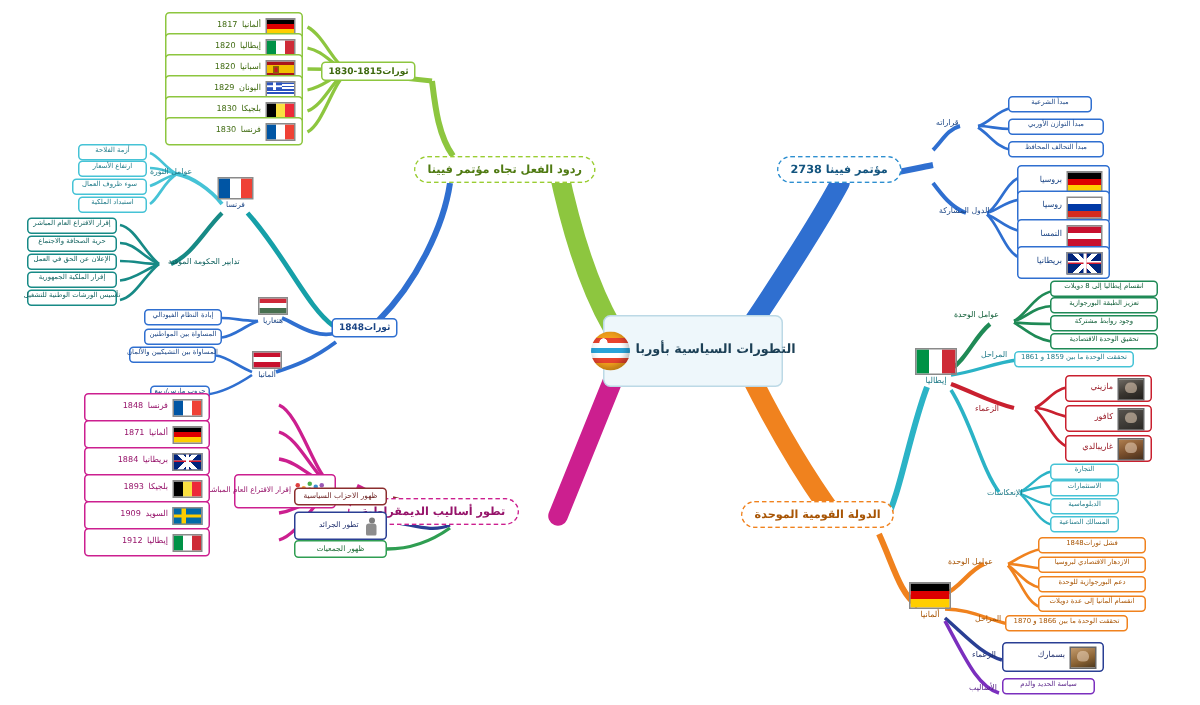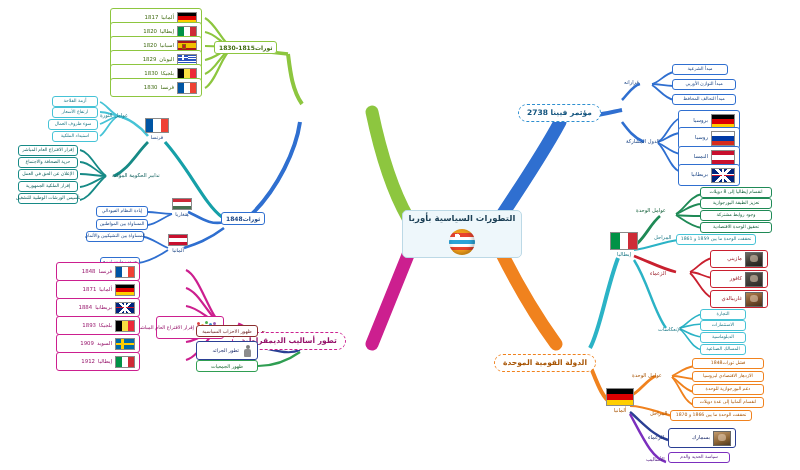--- a/index.html
+++ b/index.html
@@ -24,38 +24,38 @@
     border-radius:4px;
   }
 
   
   .central{
     background:#eef7fb;
     border:1px solid #bcd9e6;
     border-radius:5px;
     width:120px;height:48px;
     font-size:8.5px;font-weight:bold;color:#1b3f55;
-    flex-direction:column;gap:4px;
+    flex-direction:row;gap:4px;
     padding:0 5px;
     align-items:center;
   }
   .central .ctext{text-align:center;line-height:1.35;}
 
   
   .cloud{
     font-size:7.5px;font-weight:bold;
     padding:4px 8px;
     border-radius:9px;
     background:#fff;
     text-align:center;
   }
   .cloud.green{border:1.4px dashed #9acd32;color:#4f7a12;}
   .cloud.blue{border:1.4px dashed #2e8fd0;color:#14557f;}
   .cloud.magenta{border:1.4px dashed #cc1f8f;color:#96136a;}
-  .cloud.orange{border:1.4px dashed #f0821e;color:#a85505;margin-top:20px;}
+  .cloud.orange{border:1.4px dashed #f0821e;color:#a85505;}
 
   
   .pill{
     font-size:5.4px;
     padding:2.5px 4px;
     border-radius:3px;
     border:1px solid #999;
     color:#333;
     min-height:11px;
   }
@@ -294,20 +294,23 @@
     <path d="M630 406 C646 406 656 412 672 416" stroke="#f0821e" stroke-width="2.2" fill="none"></path>
     <path d="M630 412 C644 424 654 436 668 440" stroke="#2a3f94" stroke-width="2.4" fill="none"></path>
     <path d="M630 414 C644 440 652 458 666 462" stroke="#7b2fbe" stroke-width="2.4" fill="none"></path>
   </svg>
 
   <div class="node central" style="left:402px;top:210px;">
     <span class="ctext">التطورات السياسية بأوربا</span>
     <span class="ball"></span>
   </div>
 
+  <div class="node cloud green" style="left:276px;top:104px;">
+    <span>ردود الفعل تجاه مؤتمر فيينا</span>
+  </div>
 
   <div class="node pill c-green" style="left:214px;top:41px;">
     <span style="font-size:6px;font-weight:bold;">ثورات1815-1830</span>
   </div>
 
   <div class="node pill c-green" style="left:110px;top:8px;width:92px;justify-content:flex-start;">
     <span class="flag h3" style="--a:#000;--b:#dd0000;--c:#ffce00;"></span>
     <span>ألمانيا</span>
     <span>1817</span>
   </div>

